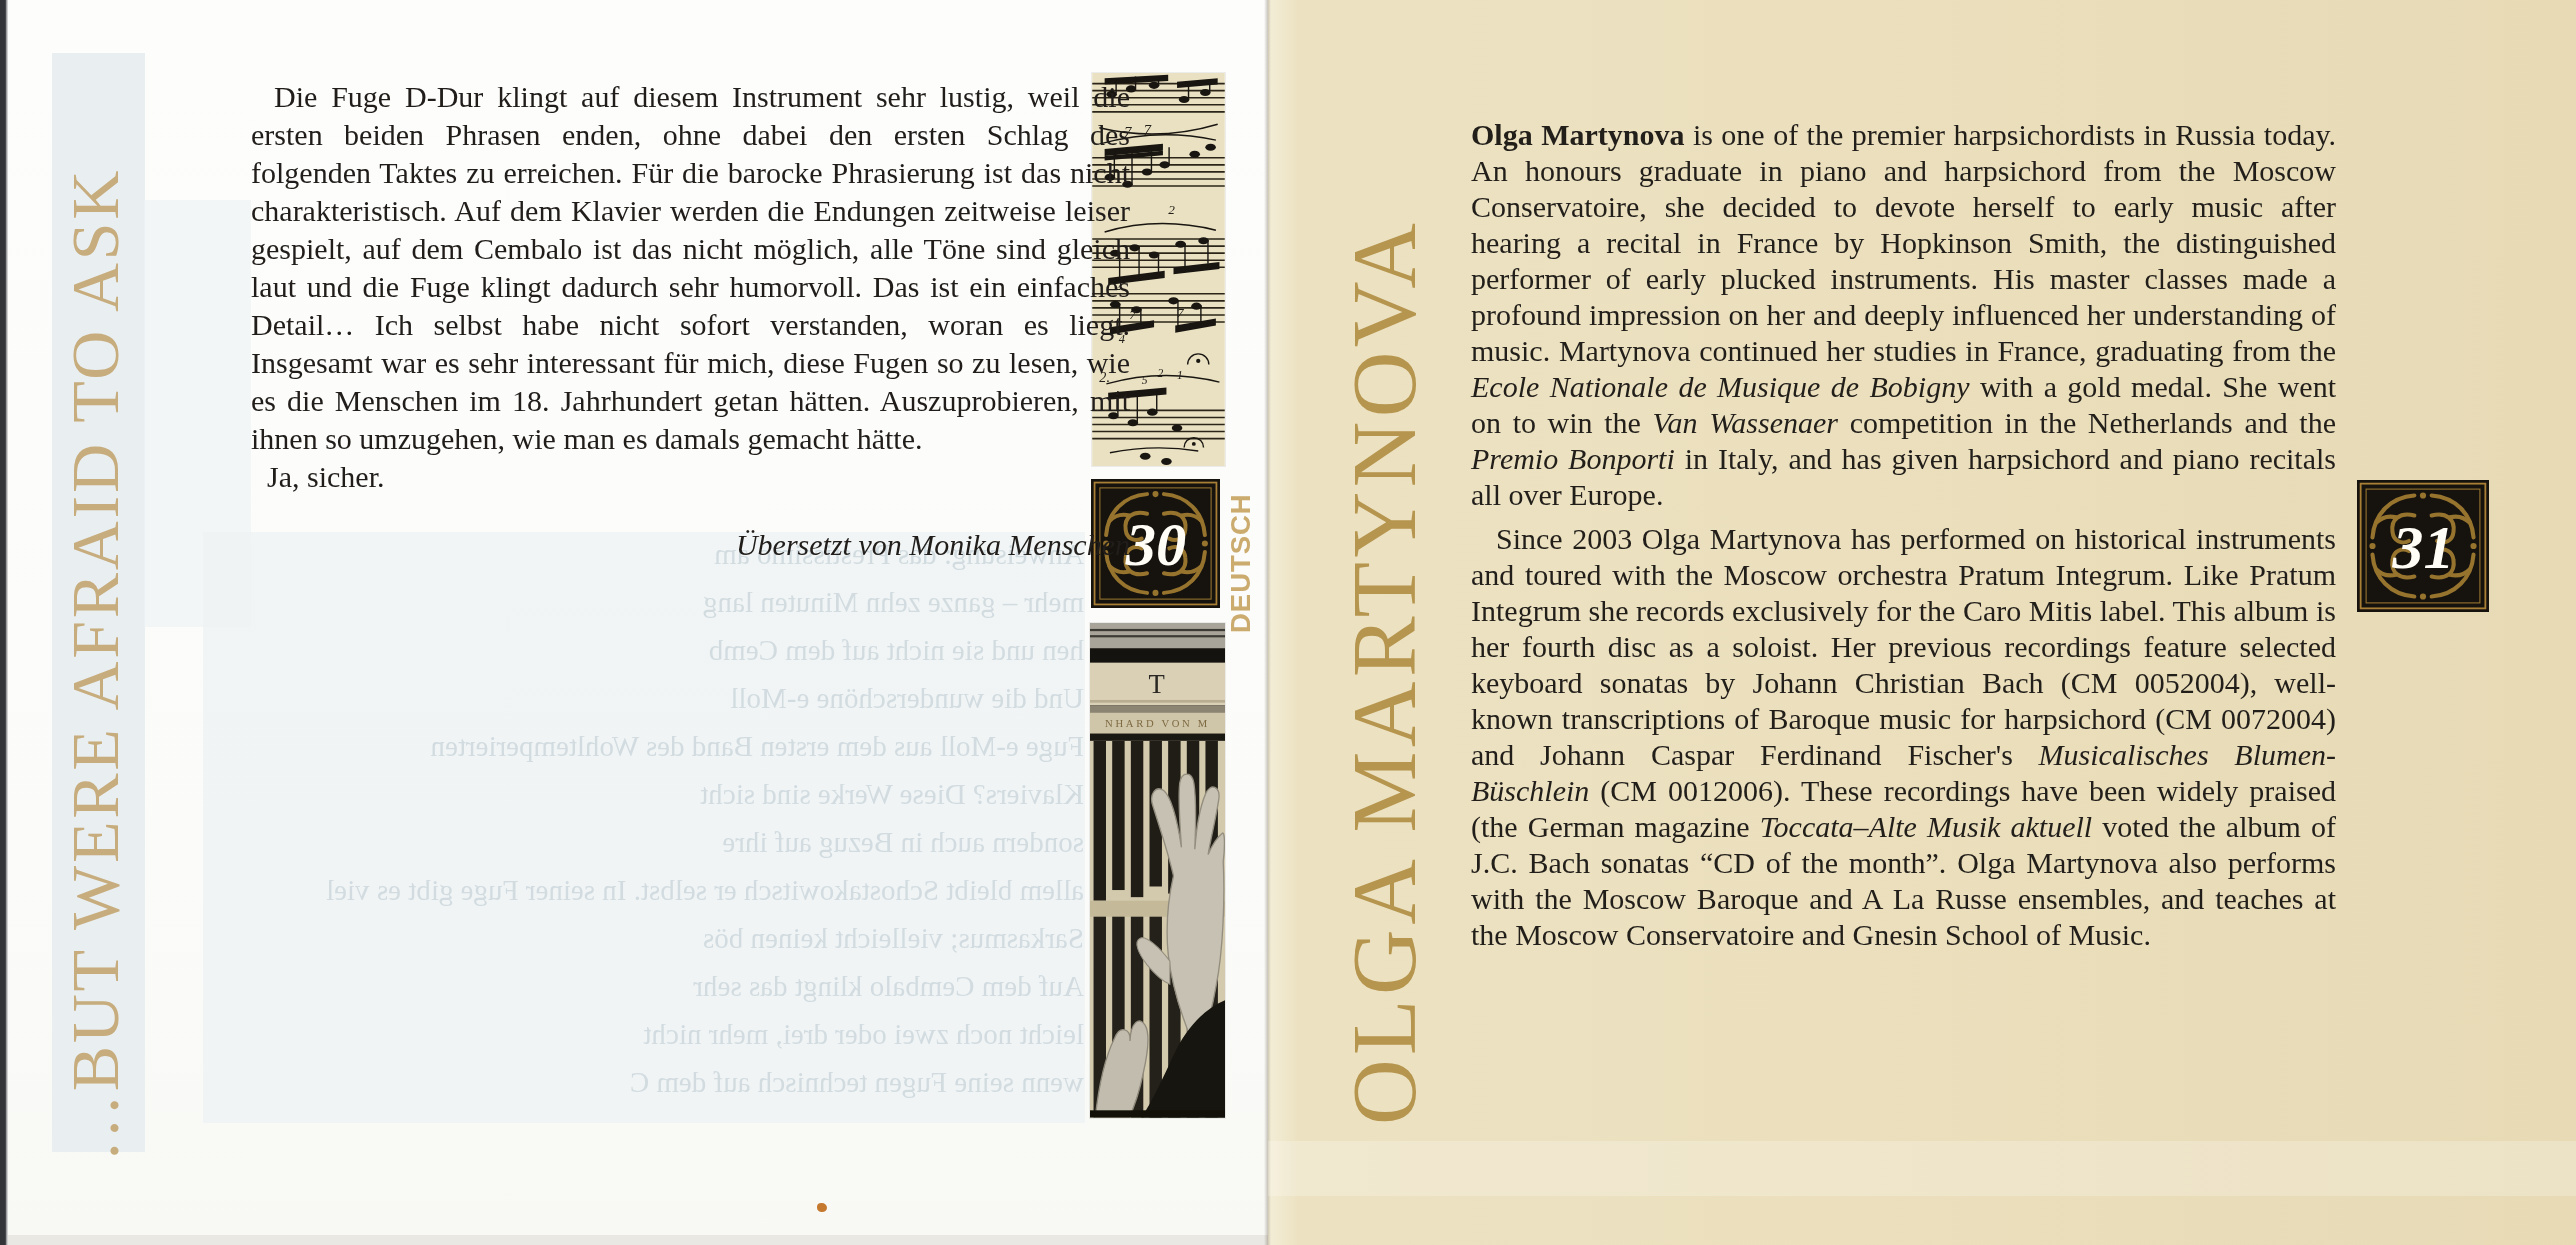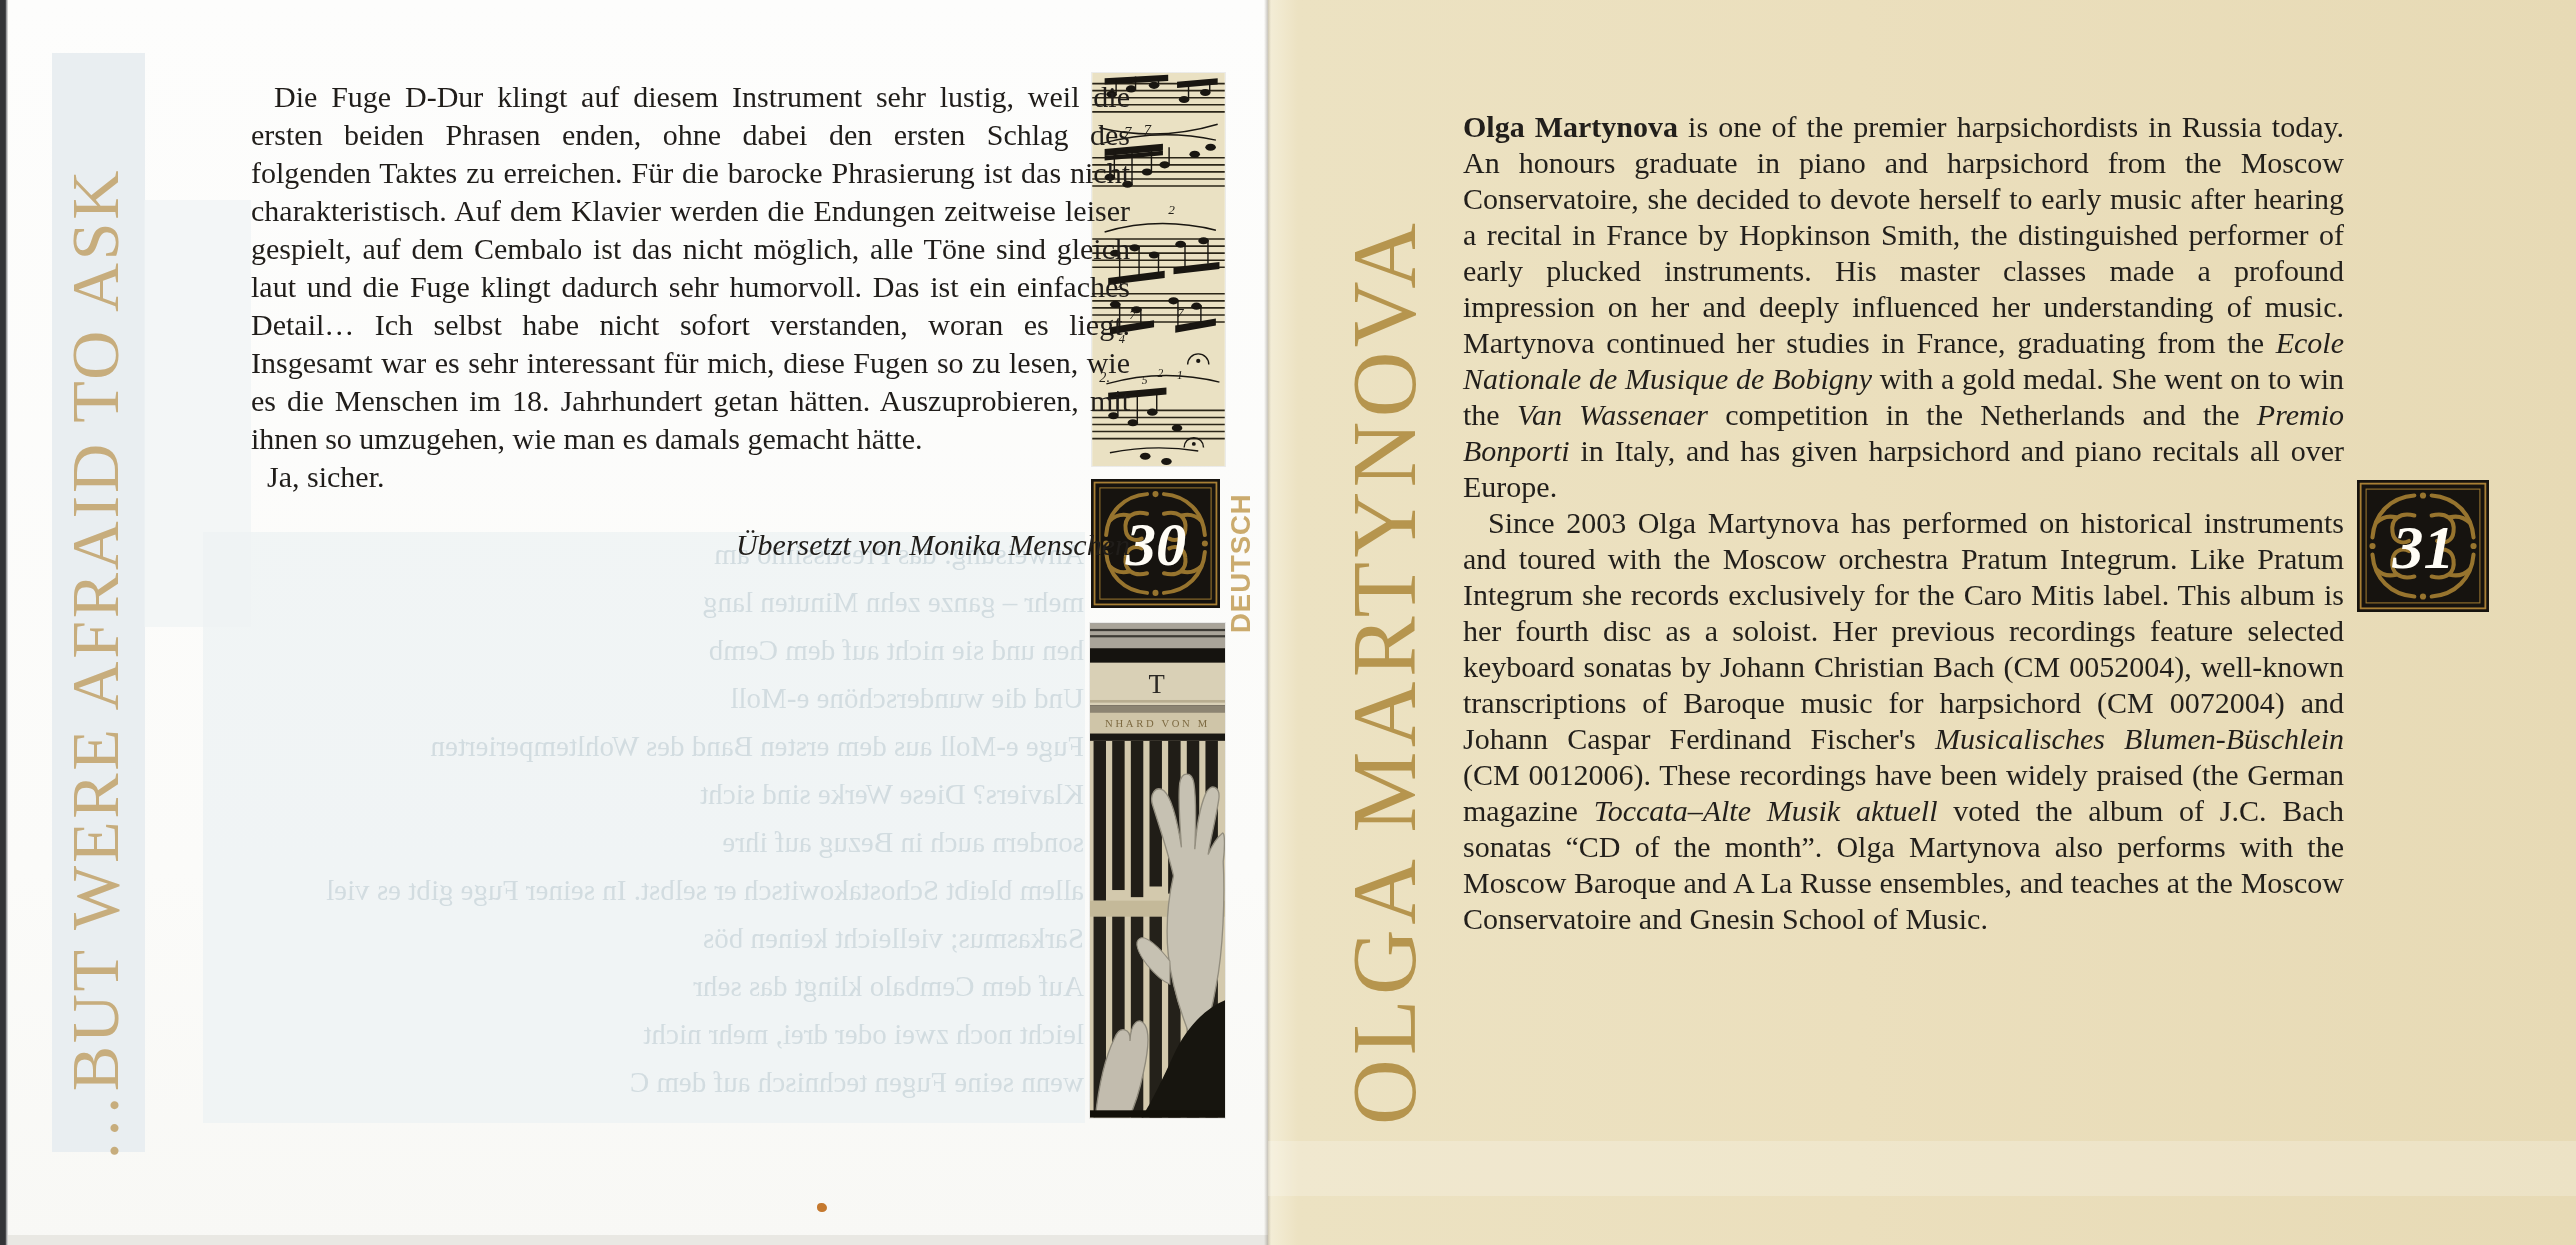--- a/index.html
+++ b/index.html
@@ -49,21 +49,21 @@
 
   
   .right-page{position:absolute;left:1268px;top:0;width:1308px;height:1245px;
               background:linear-gradient(90deg,#f4eed8 0px,#ece2c2 30px,#ebdfbd 45%,#e7dab5 100%);}
   .page-fold{position:absolute;left:1264px;top:0;width:7.1px;height:1245px;
              background:linear-gradient(90deg,rgba(120,110,90,0) 0,rgba(120,110,90,.35) 50%,rgba(120,110,90,0) 100%);}
   .rp-band{position:absolute;left:1268px;top:1141px;width:1308px;height:55px;
            background:rgba(255,255,255,.22);}
   .rp-text{position:absolute;left:1463px;top:109px;width:881px;
            font-size:30px;line-height:36px;text-align:justify;color:#221f1b;}
-  .rp-text p{margin:0;}
+  .rp-text p{margin:8px;}
   .rp-p2{text-indent:25px;}
   .run-bold{font-weight:bold;}
   .run-italic{font-style:italic;}
 </style>
 </head>
 <body>
 
 <div id="stage">
 
   <div class="left-page">

